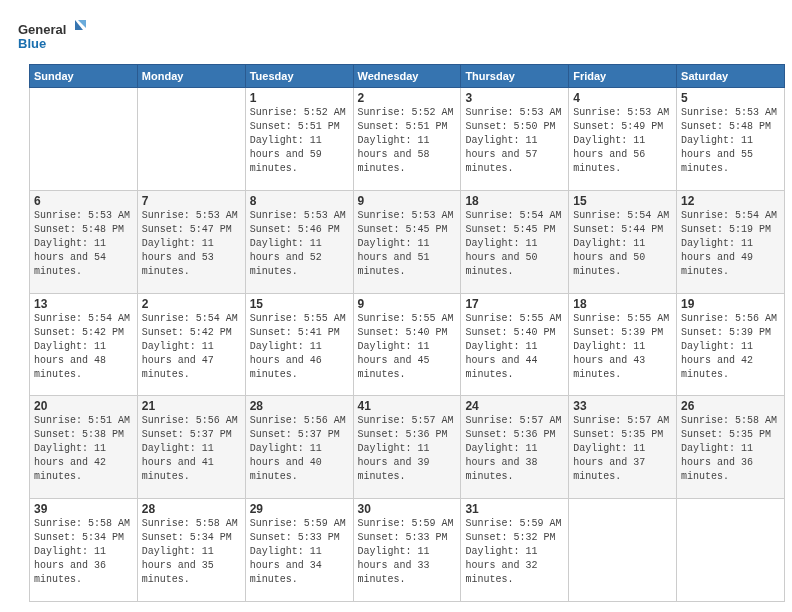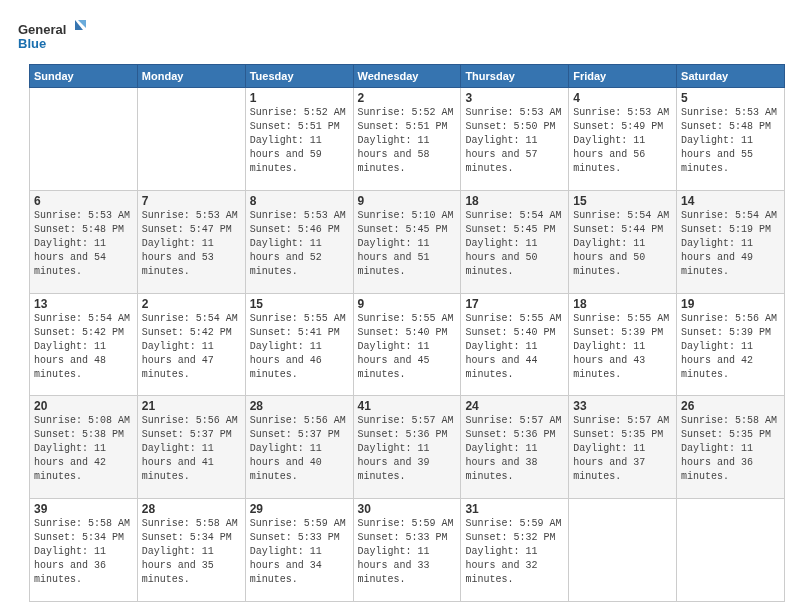--- a/index.html
+++ b/index.html
@@ -174,41 +174,41 @@
           </td>
           <td>
             <span class="day-num">8</span>
             <div class="day-info">Sunrise: 5:53 AM
 Sunset: 5:46 PM
 Daylight: 11 hours
 and 52 minutes.</div>
           </td>
           <td>
             <span class="day-num">9</span>
-            <div class="day-info">Sunrise: 5:10 AM
+            <div class="day-info">Sunrise: 5:53 AM
 Sunset: 5:45 PM
 Daylight: 11 hours
 and 51 minutes.</div>
           </td>
           <td>
             <span class="day-num">18</span>
             <div class="day-info">Sunrise: 5:54 AM
 Sunset: 5:45 PM
 Daylight: 11 hours
 and 50 minutes.</div>
           </td>
           <td>
             <span class="day-num">15</span>
             <div class="day-info">Sunrise: 5:54 AM
 Sunset: 5:44 PM
 Daylight: 11 hours
 and 50 minutes.</div>
           </td>
           <td>
-            <span class="day-num">14</span>
+            <span class="day-num">12</span>
             <div class="day-info">Sunrise: 5:54 AM
 Sunset: 5:19 PM
 Daylight: 11 hours
 and 49 minutes.</div>
           </td>
         </tr>
         <tr>
           <td>
             <span class="day-num">13</span>
             <div class="day-info">Sunrise: 5:54 AM
@@ -255,21 +255,21 @@
             <span class="day-num">19</span>
             <div class="day-info">Sunrise: 5:56 AM
 Sunset: 5:39 PM
 Daylight: 11 hours
 and 42 minutes.</div>
           </td>
         </tr>
         <tr>
           <td>
             <span class="day-num">20</span>
-            <div class="day-info">Sunrise: 5:08 AM
+            <div class="day-info">Sunrise: 5:51 AM
 Sunset: 5:38 PM
 Daylight: 11 hours
 and 42 minutes.</div>
           </td>
           <td>
             <span class="day-num">21</span>
             <div class="day-info">Sunrise: 5:56 AM
 Sunset: 5:37 PM
 Daylight: 11 hours
 and 41 minutes.</div>

